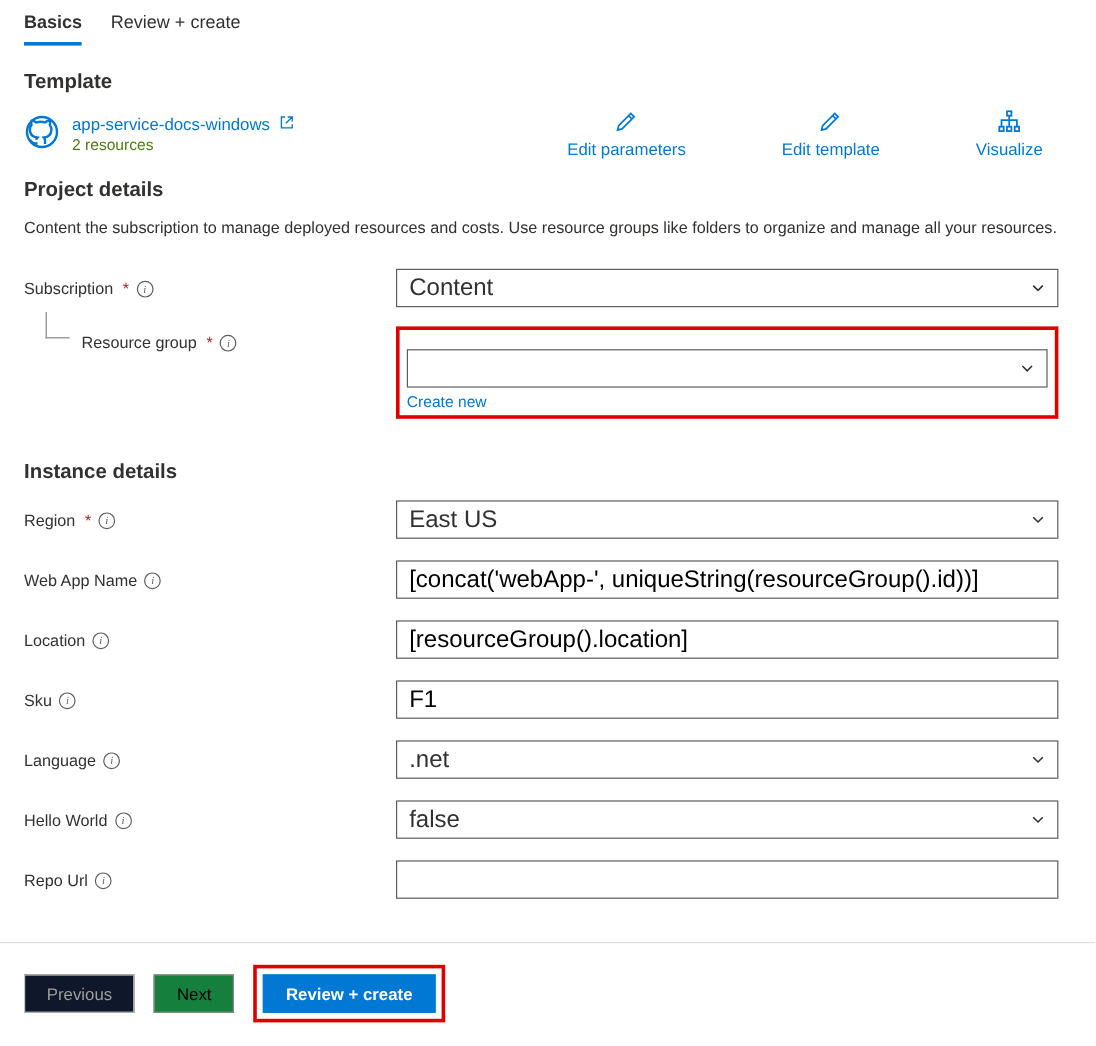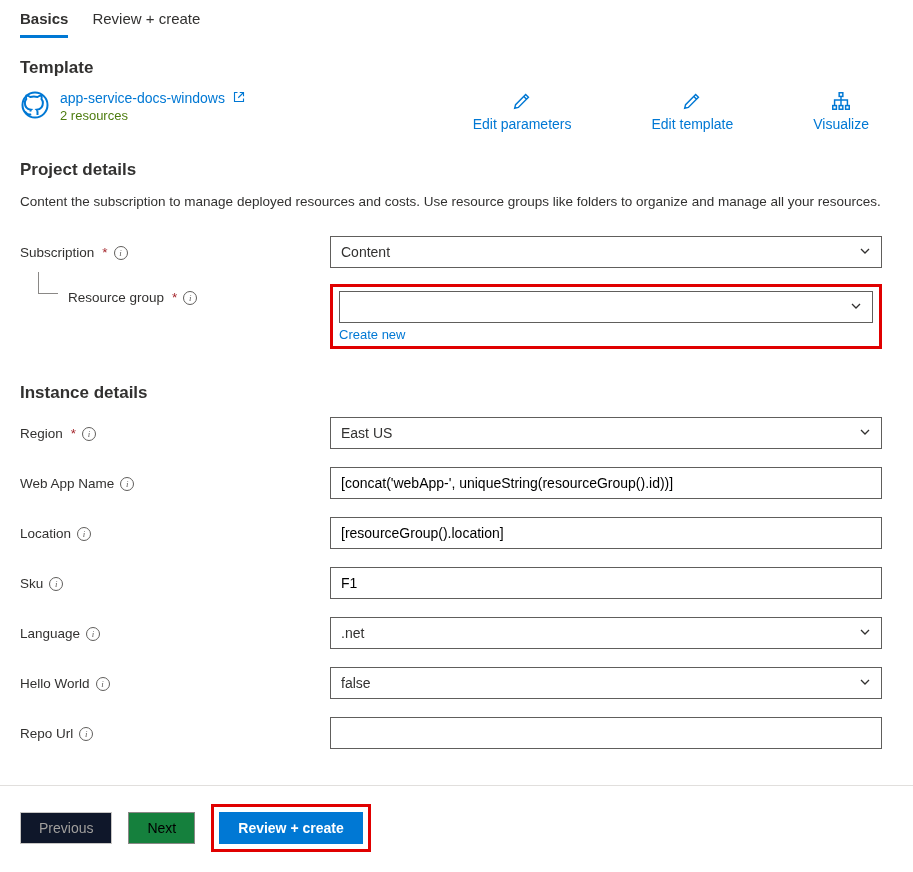--- a/index.html
+++ b/index.html
@@ -26,23 +26,23 @@
     font-weight: 600;
   }
   .content { padding: 20px; }
   .section-title {
     font-size: 17px;
     font-weight: 600;
     margin-bottom: 12px;
   }
   .template-row {
     display: flex;
-    align-items: flex-start;
+    align-items: center;
     gap: 40px;
-    margin-bottom: 28px;
+    margin-bottom: 16px;
   }
   .template-left {
     display: flex;
     align-items: flex-start;
     gap: 10px;
     flex: 0 0 300px;
   }
   .gh-icon {
     width: 30px; height: 30px;
     color: #0078d4;
@@ -118,42 +118,42 @@
     font-style: italic;
     font-family: Georgia, serif;
     cursor: help;
   }
   .input-col { flex: 1; max-width: 552px; }
   .ctrl {
     width: 100%;
     height: 32px;
     border: 1px solid #605e5c;
     padding: 0 10px;
-    font-size: 14px;
+    font-size: 20px;
     font-family: inherit;
     background: #fff;
     position: relative;
   }
   .select-ctrl {
     display: flex;
     align-items: center;
     justify-content: space-between;
     cursor: pointer;
   }
   .chevron { color: #323130; }
   .link-small {
     color: #0078d4;
     font-size: 13px;
     cursor: pointer;
     margin-top: 4px;
     display: inline-block;
   }
   .highlight-box {
     border: 3px solid #e00000;
-    padding: 4px 6px 4px 6px;
+    padding: 16px 6px 4px 6px;
   }
   .section-gap { height: 20px; }
   .footer {
     border-top: 1px solid #e1dfdd;
     padding: 18px 20px;
     display: flex;
     gap: 16px;
     align-items: center;
   }
   .btn {

